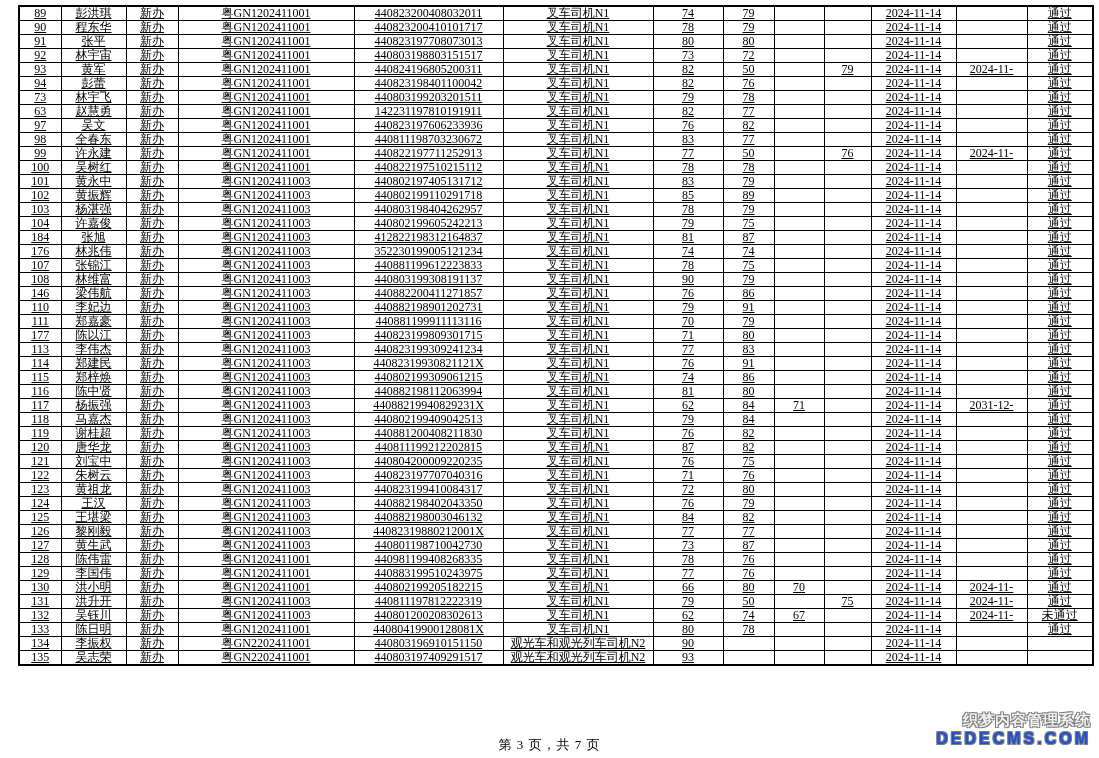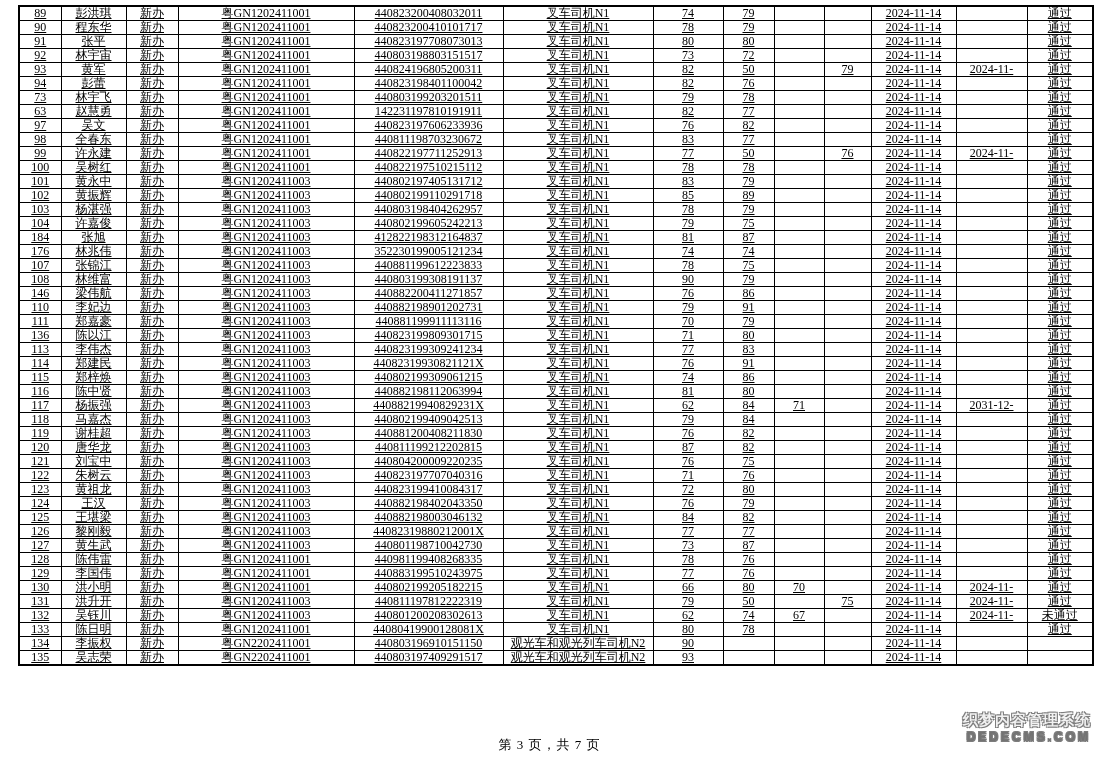--- a/index.html
+++ b/index.html
@@ -45,23 +45,23 @@
     font-weight:bold;
     font-family:"Liberation Sans","DejaVu Sans",sans-serif;
   }
   .watermark-line1{
     font-size:15px;
     letter-spacing:1px;
     color:#f2f2f2;
     text-shadow:-1px -1px 0 #7d7d7d,1px -1px 0 #7d7d7d,-1px 1px 0 #7d7d7d,1px 1px 0 #7d7d7d;
   }
   .watermark-line2{
-    font-size:12px;
+    font-size:16px;
     letter-spacing:3px;
-    color:#737373;
+    color:#1d4ed8;
     text-shadow:-1px -1px 0 #7d7d7d,1px -1px 0 #7d7d7d,-1px 1px 0 #7d7d7d,1px 1px 0 #7d7d7d;
   }
 </style>
 </head>
 <body>
 
 <table class="results-table">
   <colgroup>
       <col style="width: 42px;">
       <col style="width: 65px;">
@@ -417,21 +417,21 @@
         <td><span class="cell-text">叉车司机N1</span></td>
         <td><span class="cell-text">70</span></td>
         <td><span class="cell-text">79</span></td>
         <td></td>
         <td></td>
         <td><span class="cell-text">2024-11-14</span></td>
         <td></td>
         <td><span class="cell-text">通过</span></td>
       </tr>
       <tr>
-        <td><span class="cell-text">136</span></td>
+        <td><span class="cell-text">177</span></td>
         <td><span class="cell-text">陈以江</span></td>
         <td><span class="cell-text">新办</span></td>
         <td><span class="cell-text">粤GN1202411003</span></td>
         <td><span class="cell-text">440823199809301715</span></td>
         <td><span class="cell-text">叉车司机N1</span></td>
         <td><span class="cell-text">71</span></td>
         <td><span class="cell-text">80</span></td>
         <td></td>
         <td></td>
         <td><span class="cell-text">2024-11-14</span></td>

